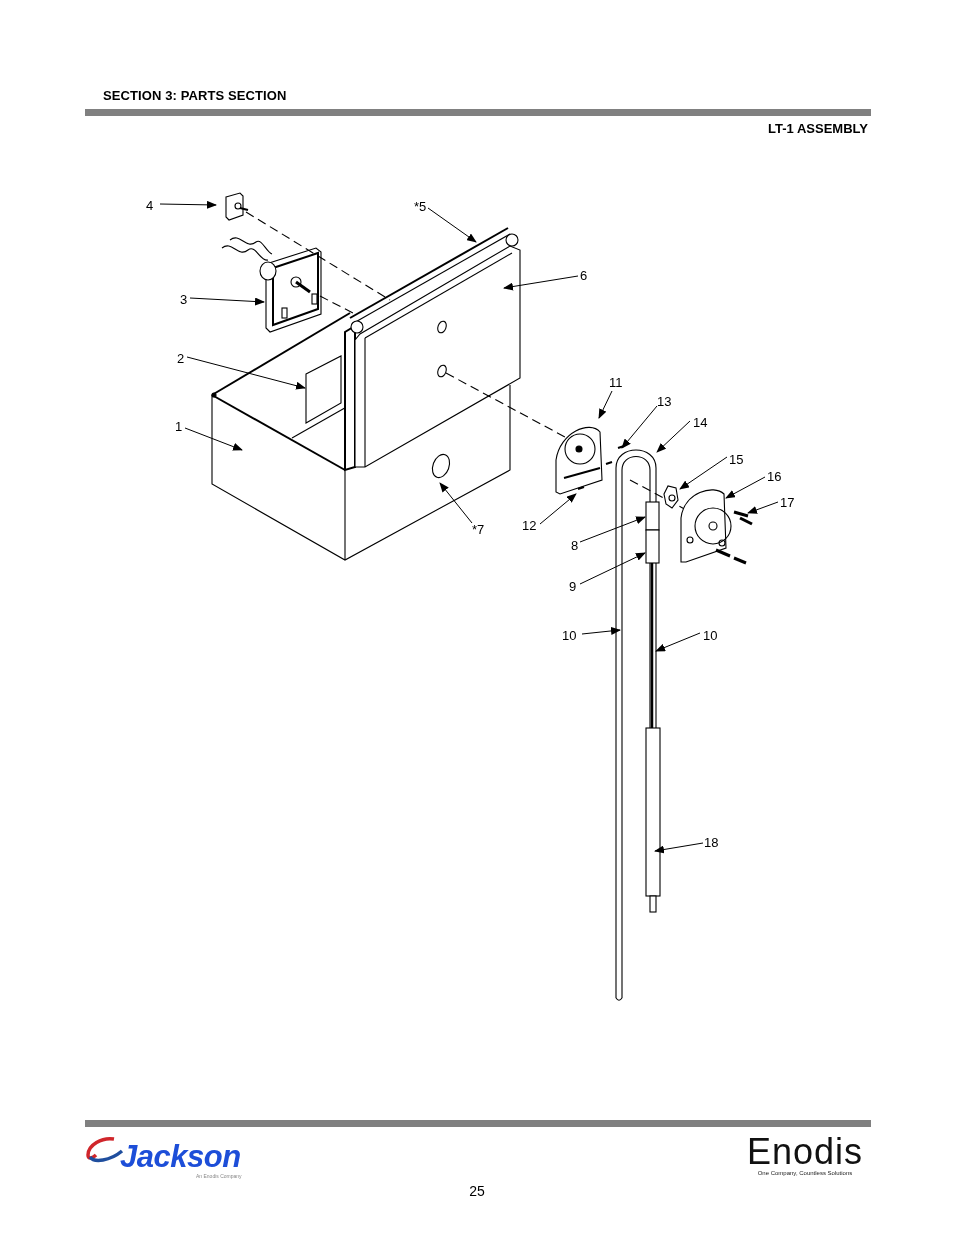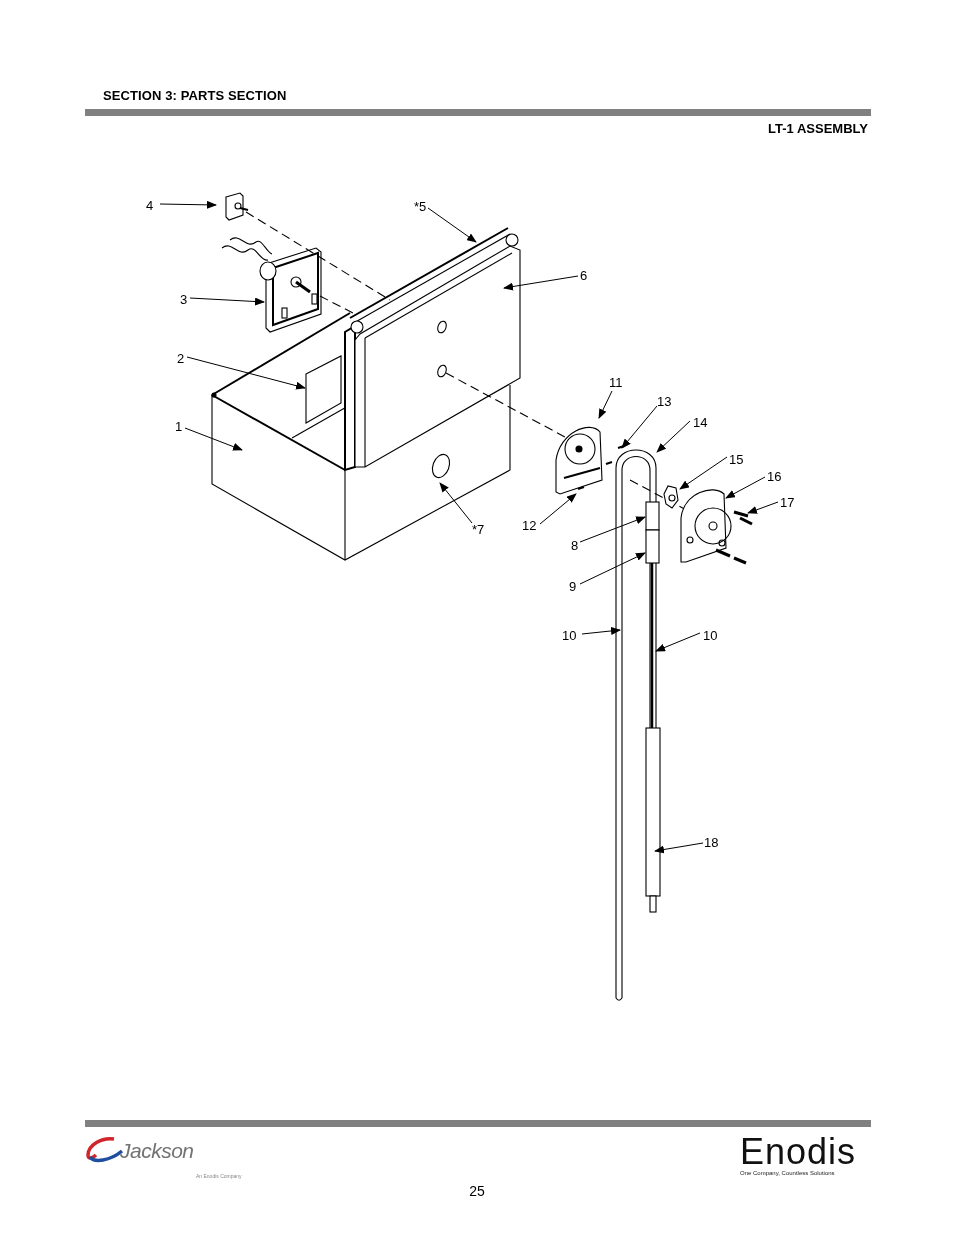--- a/index.html
+++ b/index.html
@@ -7,23 +7,23 @@
          font-family: "Liberation Sans", sans-serif; color: #000; }
   .section-title { position: absolute; left: 88px; top: 88px; font-size: 13px; font-weight: bold; letter-spacing: 0.1px; margin-left: 15px; }
   .rule { position: absolute; left: 85px; width: 786px; height: 7px; background: #808080; }
   .rule.top { top: 109px; }
   .rule.bottom { top: 1120px; }
   .assembly-title { position: absolute; right: 86px; top: 121px; font-size: 13px; font-weight: bold; margin-left: 12px; }
   .diagram { position: absolute; left: 0; top: 0; width: 954px; height: 1235px; }
   .callout { font-family: "Liberation Sans", sans-serif; font-size: 13px; fill: #000; }
   .page-number { position: absolute; left: 0; width: 954px; top: 1183px; text-align: center; font-size: 14px; }
   .logo-jackson { position: absolute; left: 84px; top: 1133px; width: 180px; height: 50px; }
-  .logo-jackson .word { position: absolute; left: 36px; top: 6px; font-size: 21px; font-weight: normal; font-style: italic; letter-spacing: -0.5px; color: #737373; }
+  .logo-jackson .word { position: absolute; left: 36px; top: 6px; font-size: 31px; font-weight: bold; font-style: italic; letter-spacing: -0.5px; color: #1d4ed8; }
   .logo-jackson .sub { position: absolute; left: 112px; top: 40px; font-size: 5px; color: #888; }
-  .logo-enodis { position: absolute; right: 84px; top: 1134px; width: 130px; height: 46px; text-align: left; }
+  .logo-enodis { position: absolute; right: 84px; top: 1134px; width: 130px; height: 46px; text-align: center; }
   .logo-enodis .word { font-size: 36px; letter-spacing: 1px; line-height: 36px; color: #111; font-weight: normal; }
   .logo-enodis .tag { font-size: 6px; color: #222; margin-top: 0px; white-space: nowrap; }
 </style>
 </head>
 <body>
 
 <div class="section-title">SECTION 3: PARTS SECTION</div>
 <div class="rule top"></div>
 <div class="assembly-title">LT-1 ASSEMBLY</div>
 

